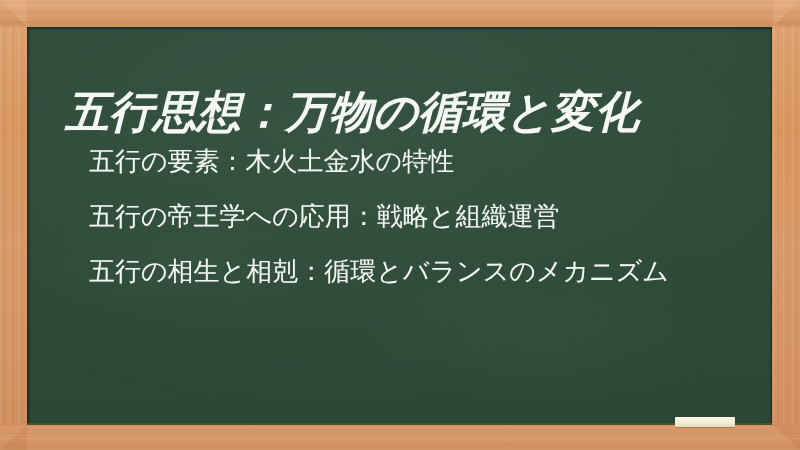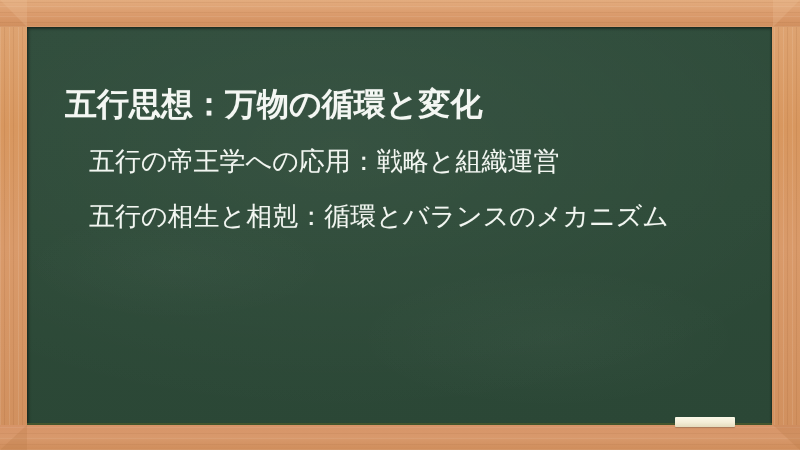--- a/index.html
+++ b/index.html
@@ -113,26 +113,27 @@
     height: 2px;
     background: #4a5a2e;
     opacity: 0.85;
   }
 
   
   .slide-title {
     position: absolute;
     left: 38px;
     top: 33px;
-    font-size: 32px;
+    font-size: 44px;
     line-height: 46px;
     color: #f4f7f3;
     white-space: nowrap;
     letter-spacing: 0px;
     text-shadow: 0 0 1px rgba(255,255,255,0.25);
+    font-style: italic;
   }
   .bullet-list {
     position: absolute;
     left: 62px;
     top: 107px;
     margin: 0;
     padding: 0;
     list-style: none;
   }
   .bullet-item {
@@ -168,20 +169,21 @@
   <div class="miter miter-tr"></div>
   <div class="miter miter-bl"></div>
   <div class="miter miter-br"></div>
 
   <div class="board">
     <div class="board-smudge"></div>
 
     <h1 class="slide-title">五行思想：万物の循環と変化</h1>
 
     <ul class="bullet-list">
+      <li class="bullet-item">五行の要素：木火土金水の特性</li>
       <li class="bullet-item">五行の帝王学への応用：戦略と組織運営</li>
       <li class="bullet-item">五行の相生と相剋：循環とバランスのメカニズム</li>
     </ul>
 
     <div class="board-bottom-edge"></div>
   </div>
 
   <div class="chalk"></div>
 
 </div>

